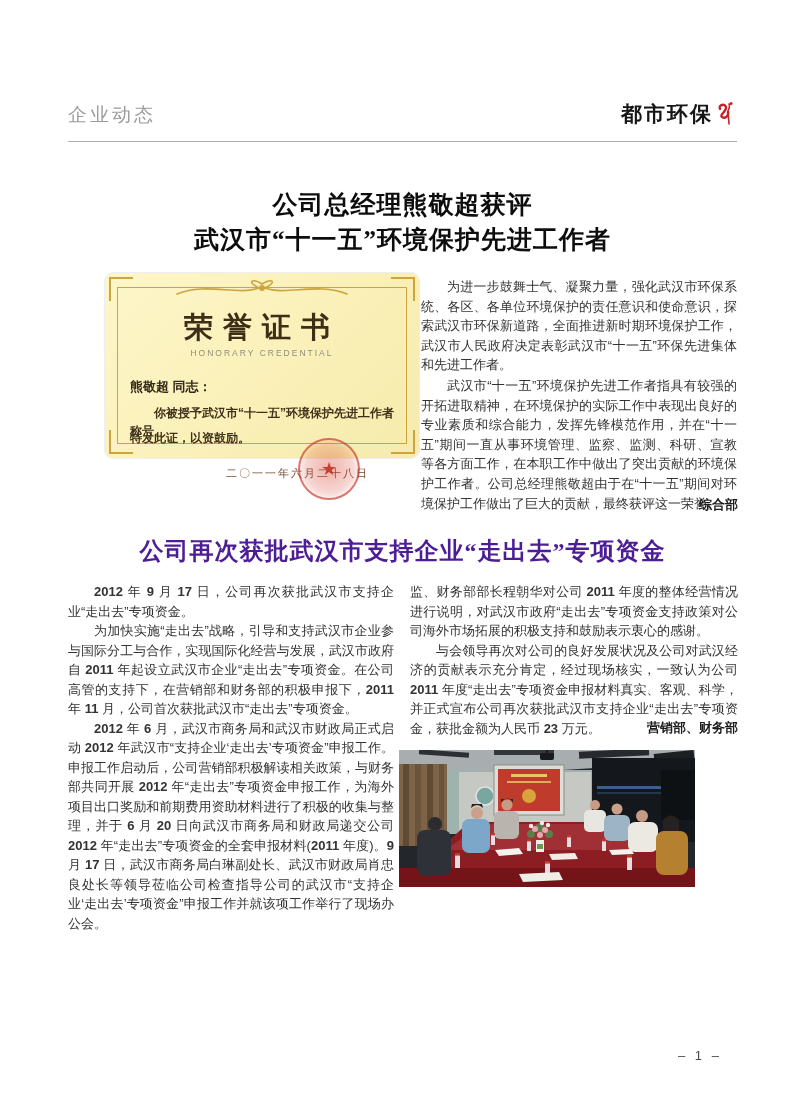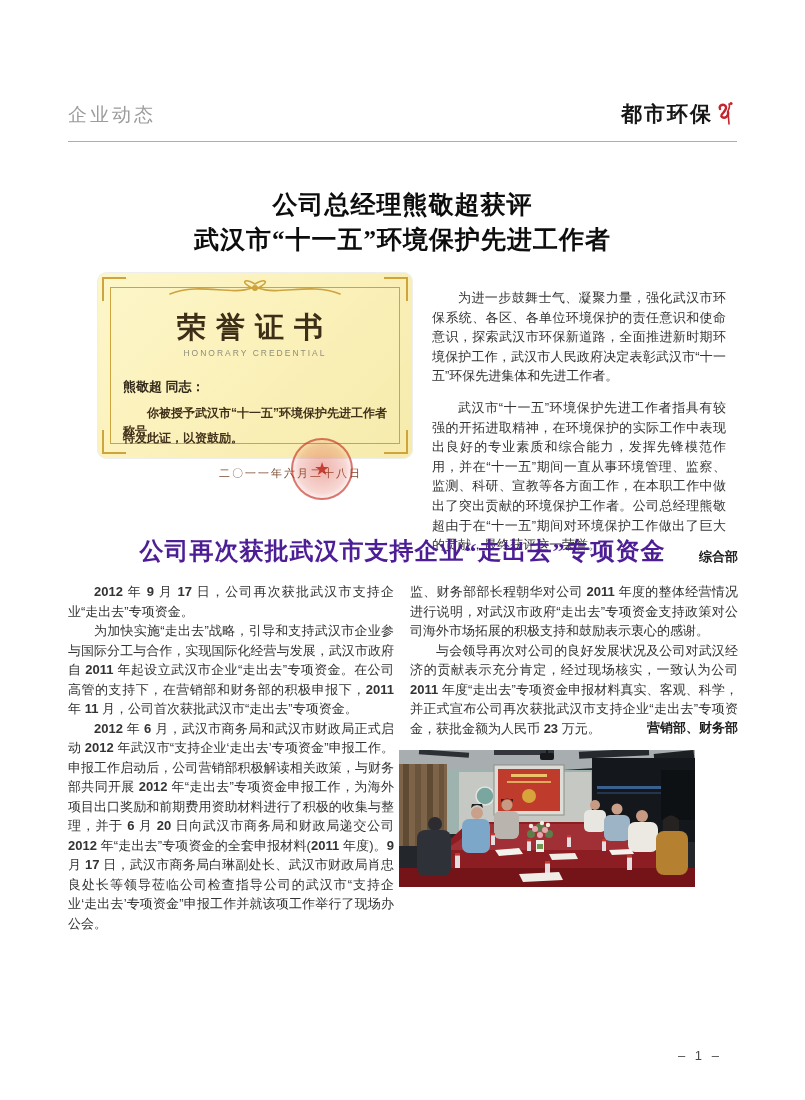--- a/index.html
+++ b/index.html
@@ -12,21 +12,21 @@
   .header-section{font-size:19px;letter-spacing:3px;color:#9c9c9c;margin-top:38px;}
   .brand{display:flex;align-items:center;gap:0;}
   .brand-name{font-size:21px;font-weight:bold;letter-spacing:2px;color:#161616;}
   .brand-logo{width:24px;height:28px;display:inline-block;}
 
   
   .title1{position:absolute;left:0;top:181px;width:805px;text-align:center;
           font-family:"Liberation Serif","DejaVu Serif",serif;font-weight:700;
           font-size:25px;line-height:35px;color:#0d0d0d;letter-spacing:1px;margin-top:6px;}
 
-  .certificate{position:absolute;left:97px;top:272px;width:316px;height:187px;
+  .certificate{position:absolute;left:104px;top:272px;width:316px;height:187px;
                background:linear-gradient(135deg,#fdf6c9 0%,#faf0b8 55%,#f6ebac 100%);
                box-shadow:0 0 0 1px #eee inset;border-radius:10px;}
   .cert-frame{position:absolute;left:13px;top:15px;right:13px;bottom:15px;border:1.5px solid #cda43e;}
   .cert-corner{position:absolute;width:22px;height:22px;border:0 solid #cda43e;}
   .cc-tl{left:5px;top:5px;border-top-width:2px;border-left-width:2px;}
   .cc-tr{right:5px;top:5px;border-top-width:2px;border-right-width:2px;}
   .cc-bl{left:5px;bottom:5px;border-bottom-width:2px;border-left-width:2px;}
   .cc-br{right:5px;bottom:5px;border-bottom-width:2px;border-right-width:2px;}
   .cert-flourish{position:absolute;left:50%;top:6px;transform:translateX(-50%);}
   .cert-title{position:absolute;left:0;top:36px;width:100%;text-align:center;
@@ -40,21 +40,21 @@
   .cert-body2{position:absolute;left:26px;top:158px;font-size:12px;font-weight:bold;color:#413019;}
   .cert-date{position:absolute;left:122px;top:194px;font-size:11px;letter-spacing:2px;color:#7a4a30;}
   .cert-seal{position:absolute;left:194px;top:166px;width:58px;height:58px;border-radius:50%;
              border:2px solid rgba(198,52,40,.65);
              background:radial-gradient(circle,rgba(217,72,55,.42) 0%,rgba(217,72,55,.22) 58%,rgba(217,72,55,.08) 72%,transparent 75%);
              display:flex;align-items:center;justify-content:center;}
   .cert-seal-star{color:rgba(190,40,30,.85);font-size:18px;}
 
   .a1-text{position:absolute;left:420px;top:276px;width:318px;font-size:13px;line-height:19.6px;
            text-align:justify;color:#333;}
-  .a1-text p{margin:12px;text-indent:2em;}
+  .a1-text p{margin:1px;text-indent:2em;}
   .byline{font-weight:bold;color:#1d1d1d;text-align:right;margin-top:-19.6px;}
 
   
   .title2{position:absolute;left:0;top:535px;width:805px;text-align:center;
           font-family:"Liberation Serif","DejaVu Serif",serif;font-weight:700;
           font-size:24px;color:#4c1d95;letter-spacing:1px;}
   .col{position:absolute;top:582px;font-size:13px;line-height:19.5px;text-align:justify;color:#333;}
   .col p{margin:0;text-indent:2em;}
   .col p.no-indent{text-indent:0;}
   .col-left{left:68px;width:326px;}

